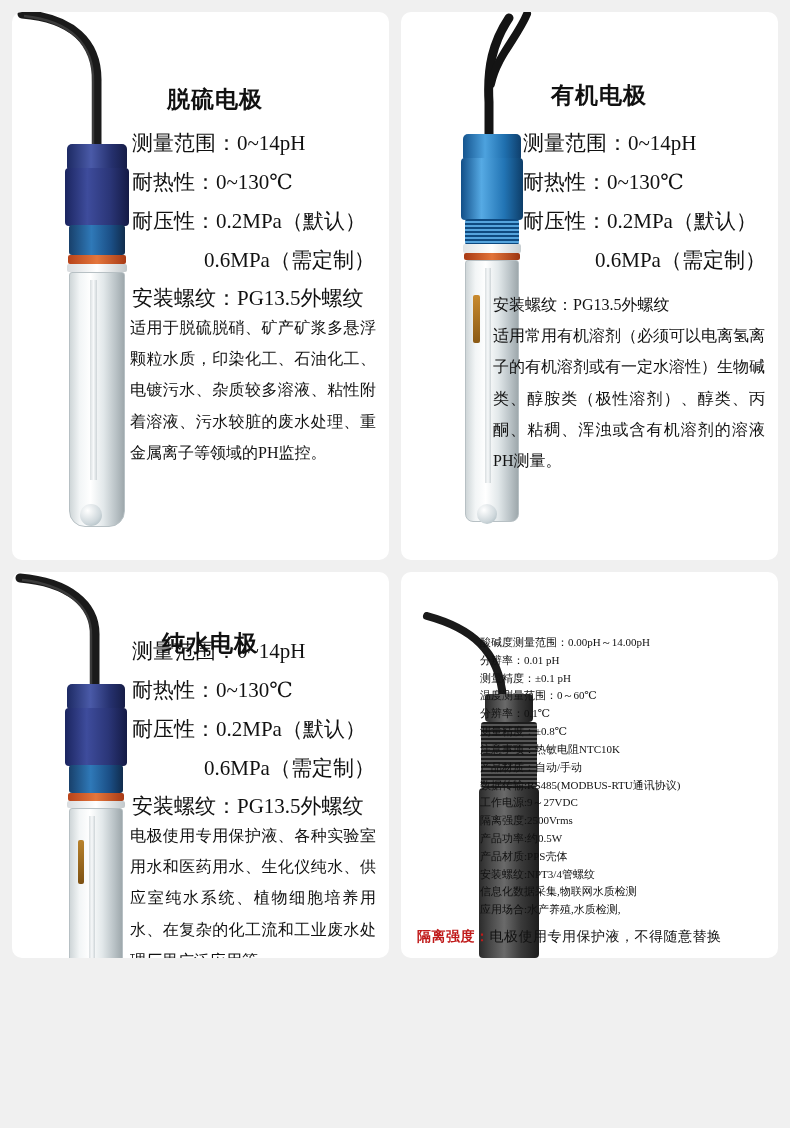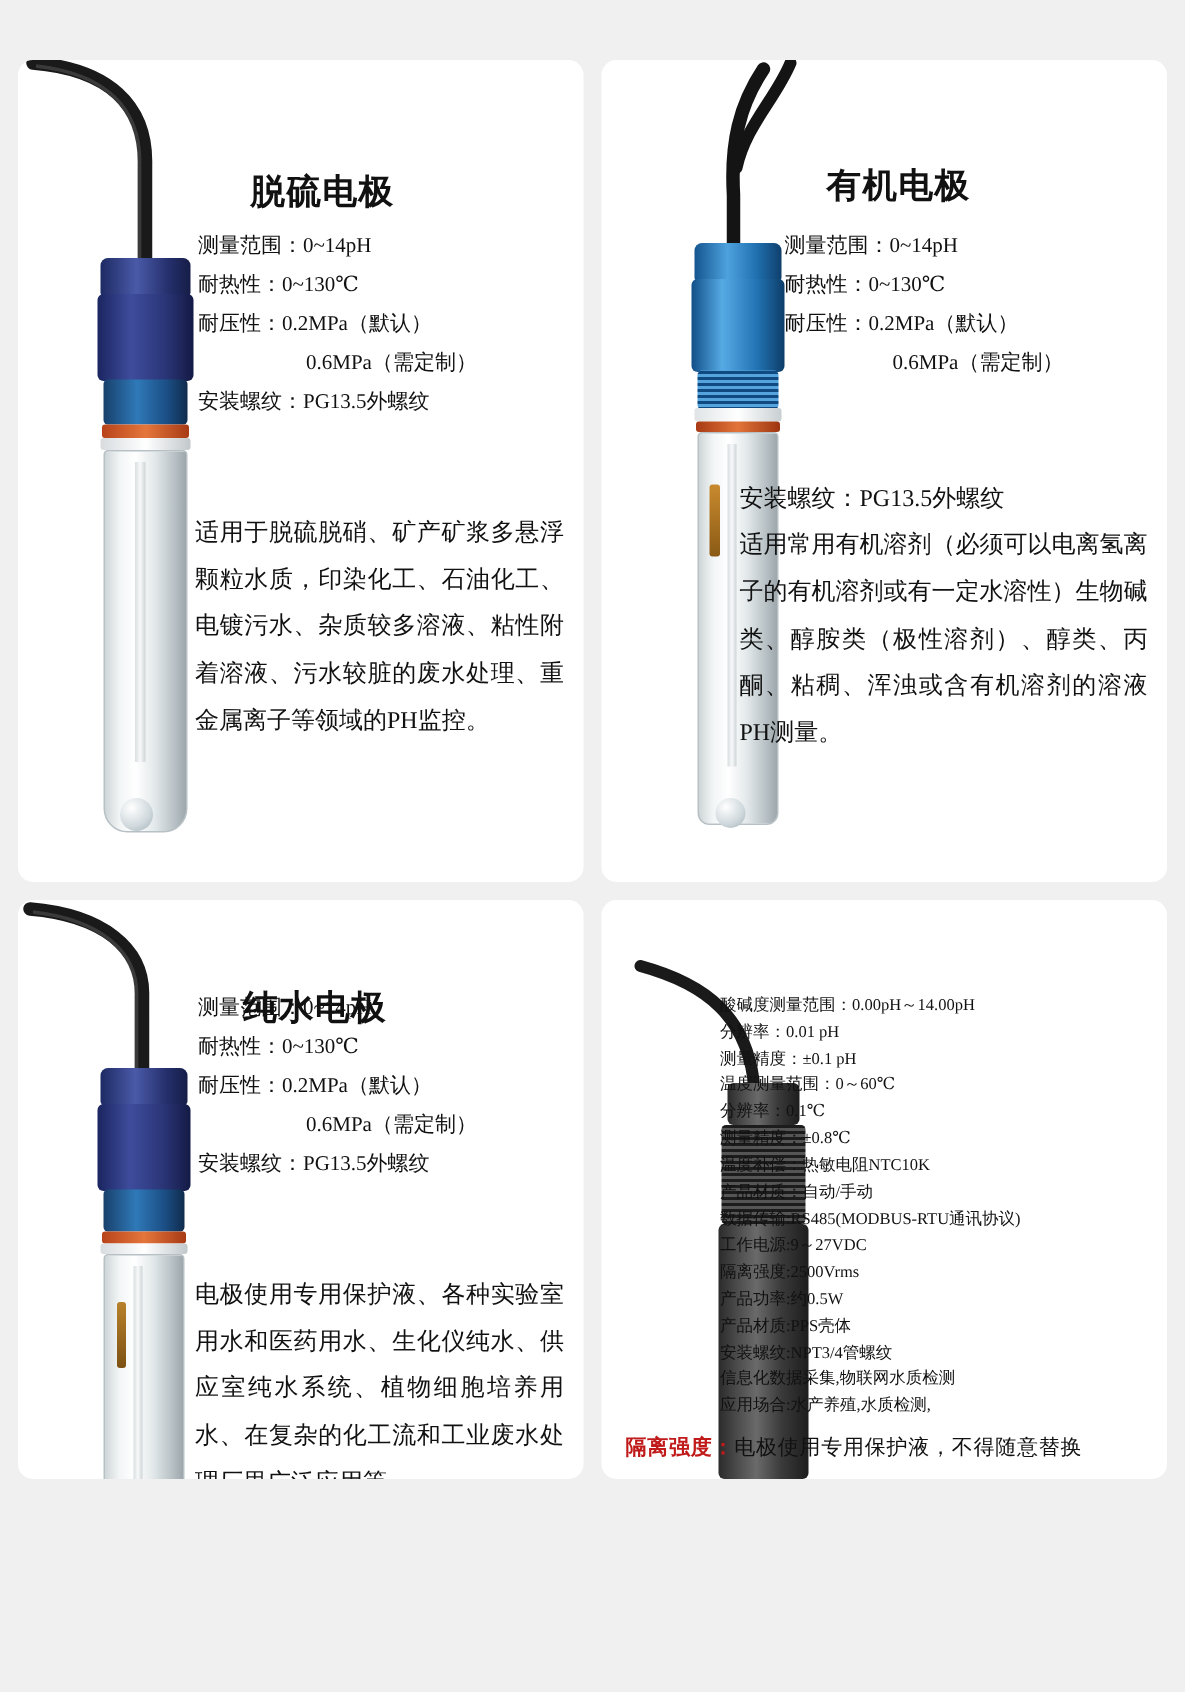--- a/index.html
+++ b/index.html
@@ -32,38 +32,38 @@
     gap: 12px;
   }
   .card {
     position: relative;
     width: 377px;
     background: #ffffff;
     border-radius: 10px;
     box-sizing: border-box;
     overflow: hidden;
   }
-  .card-top { height: 548px; margin-top: 28px; }
+  .card-top { height: 548px; }
   .card-bottom { height: 386px; }
 
   .card-title {
     position: absolute;
     font-size: 23px;
     font-weight: bold;
     letter-spacing: 1px;
     color: #111;
     text-align: center;
   }
   .title-a { left: 155px; top: 72px; }
   .title-b { left: 150px; top: 68px; }
   .title-c { left: 150px; top: 608px; }
 
   .spec-block {
     position: absolute;
-    font-size: 14px;
+    font-size: 21px;
     line-height: 1.85;
     color: #111;
     text-align: justify;
   }
   .spec-line { white-space: nowrap; }
   .indent { padding-left: 72px; }
 
   
   .a-specs { left: 120px; top: 112px; width: 240px; }
   .a-desc  { left: 118px; top: 300px; width: 246px; font-size: 16px; line-height: 1.95; }
@@ -272,21 +272,21 @@
       </div>
 
 
       <div class="spec-block d-specs">
         <div class="spec-line">酸碱度测量范围：0.00pH～14.00pH</div>
         <div class="spec-line">分辨率：0.01 pH</div>
         <div class="spec-line">测量精度：±0.1 pH</div>
         <div class="spec-line">温度测量范围：0～60℃</div>
         <div class="spec-line">分辨率：0.1℃</div>
         <div class="spec-line">测量精度：±0.8℃</div>
-        <div class="spec-line">温度补偿：热敏电阻NTC10K</div>
+        <div class="spec-line">注意事项：热敏电阻NTC10K</div>
         <div class="spec-line">产品材质：自动/手动</div>
         <div class="spec-line">数据传输:RS485(MODBUS-RTU通讯协议)</div>
         <div class="spec-line">工作电源:9～27VDC</div>
         <div class="spec-line">隔离强度:2500Vrms</div>
         <div class="spec-line">产品功率:约0.5W</div>
         <div class="spec-line">产品材质:PPS壳体</div>
         <div class="spec-line">安装螺纹:NPT3/4管螺纹</div>
         <div class="spec-line">信息化数据采集,物联网水质检测</div>
         <div class="spec-line">应用场合:水产养殖,水质检测,</div>
       </div>

